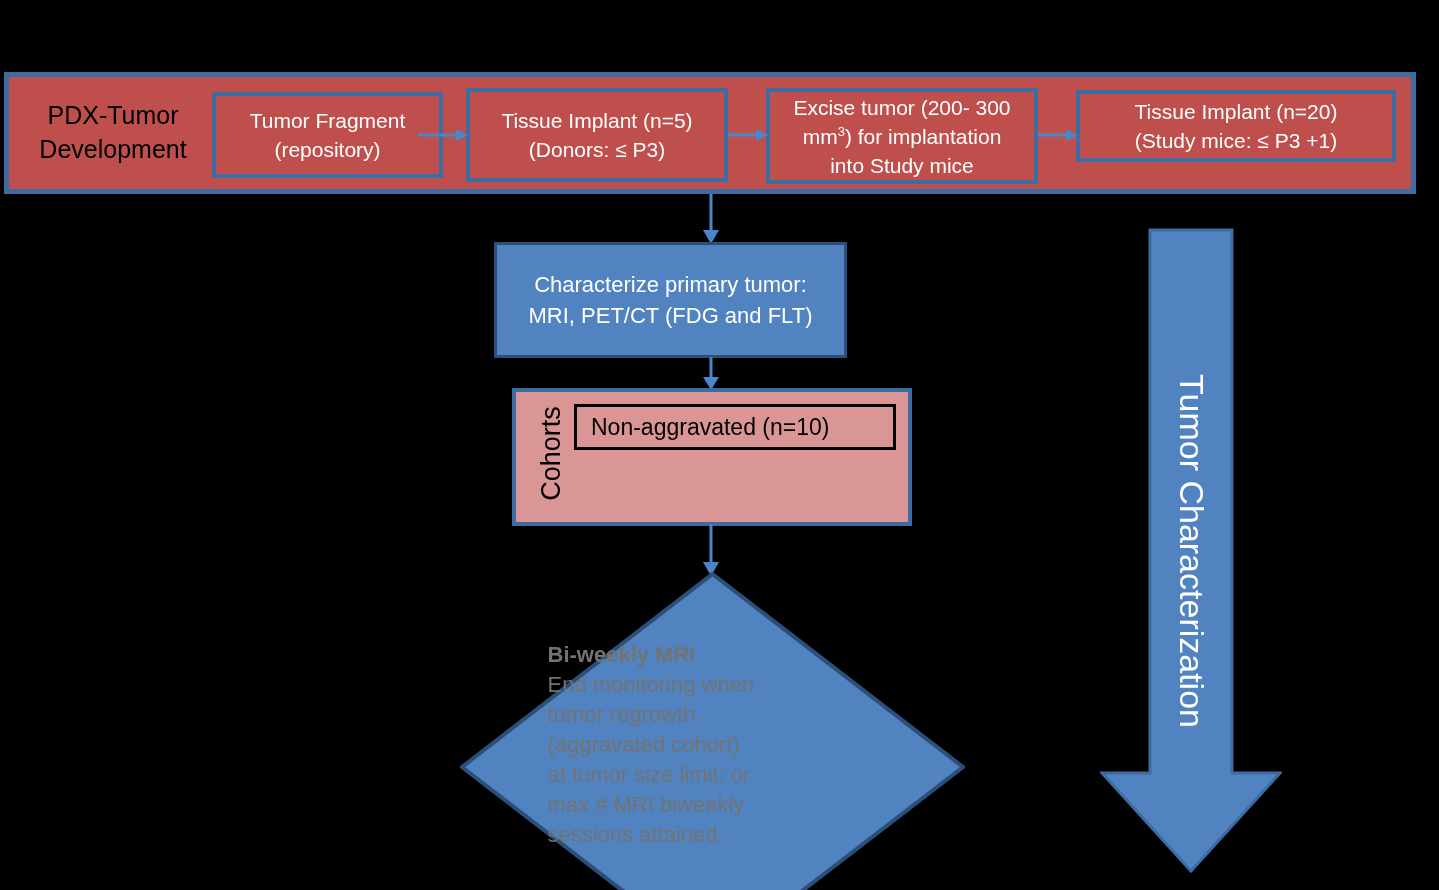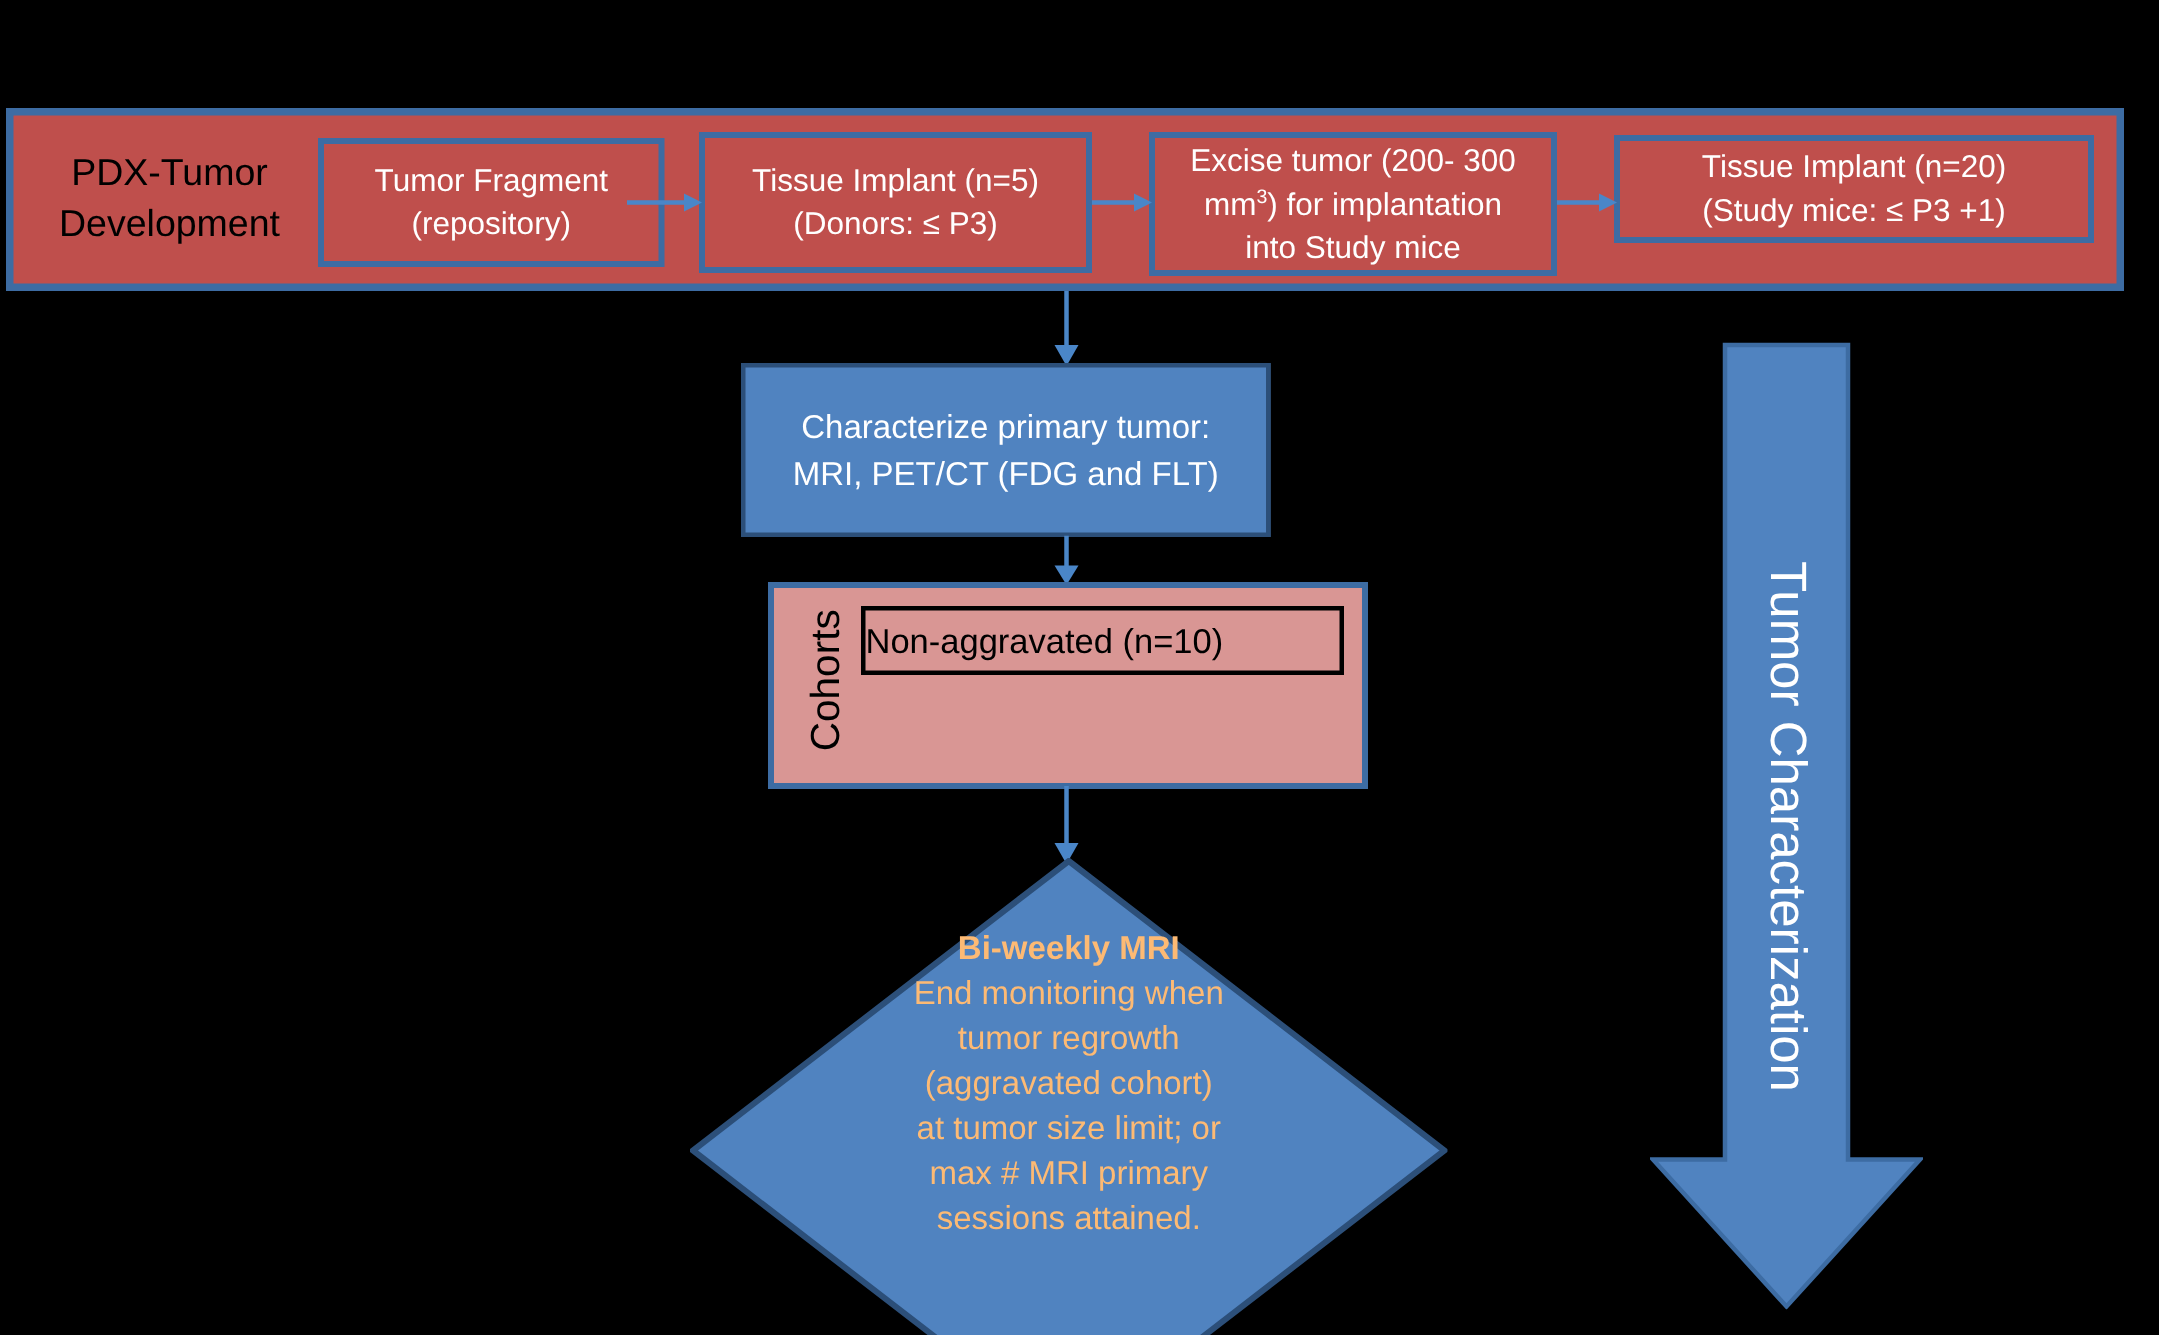--- a/index.html
+++ b/index.html
@@ -120,20 +120,21 @@
     white-space: nowrap;
   }
   .cohort-item {
     position: absolute;
     background: #d99694;
     border: 3px solid #000000;
     box-sizing: border-box;
     color: #000000;
     display: flex;
     align-items: center;
+    padding-left: 14px;
     font-size: 23px;
   }
   #cohort-nonaggravated { left: 58px;  top: 12px; width: 322px; height: 46px; }
   #cohort-aggravated    { left: 58px;  top: 68px; width: 272px; height: 46px; }
 
   
   #diamond-wrap {
     position: absolute;
     left: 460px;
     top: 572px;
@@ -141,25 +142,24 @@
     height: 390px;
   }
   #diamond-outline {
     position: absolute;
     inset: 0;
     pointer-events: none;
   }
   #diamond-text {
     position: absolute;
     left: 50%;
-    top: 45px;
+    top: 68px;
     transform: translateX(-50%);
     width: 330px;
-    text-align: center;
-    color: #fdba74;
+    color: #737373;
     font-size: 22px;
     line-height: 30px;
   }
   #diamond-title { font-weight: bold; display: block; }
 
   
   #big-arrow {
     position: absolute;
     left: 1100px;
     top: 228px;
@@ -260,21 +260,21 @@
   <div id="diamond-wrap">
     <svg id="diamond-outline" viewBox="0 0 505 390" preserveAspectRatio="none">
       <polygon points="252.5,2 503,195 252.5,388 2,195" fill="#5083c0" stroke="#2c4f79" stroke-width="4"></polygon>
     </svg>
     <div id="diamond-text">
       <span id="diamond-title">Bi-weekly MRI</span>
       <span>End monitoring when</span><br>
       <span>tumor regrowth</span><br>
       <span>(aggravated cohort)</span><br>
       <span>at tumor size limit; or</span><br>
-      <span>max # MRI primary</span><br>
+      <span>max # MRI biweekly</span><br>
       <span>sessions attained.</span>
     </div>
   </div>
 
   <div id="big-arrow">
     <svg viewBox="0 0 182 645" preserveAspectRatio="none" width="182" height="645">
       <polygon points="50,2 132,2 132,545 180,545 91,643 2,545 50,545" fill="#5083c0" stroke="#3d6ca3" stroke-width="3"></polygon>
     </svg>
     <div id="big-arrow-label">Tumor Characterization</div>
   </div>

